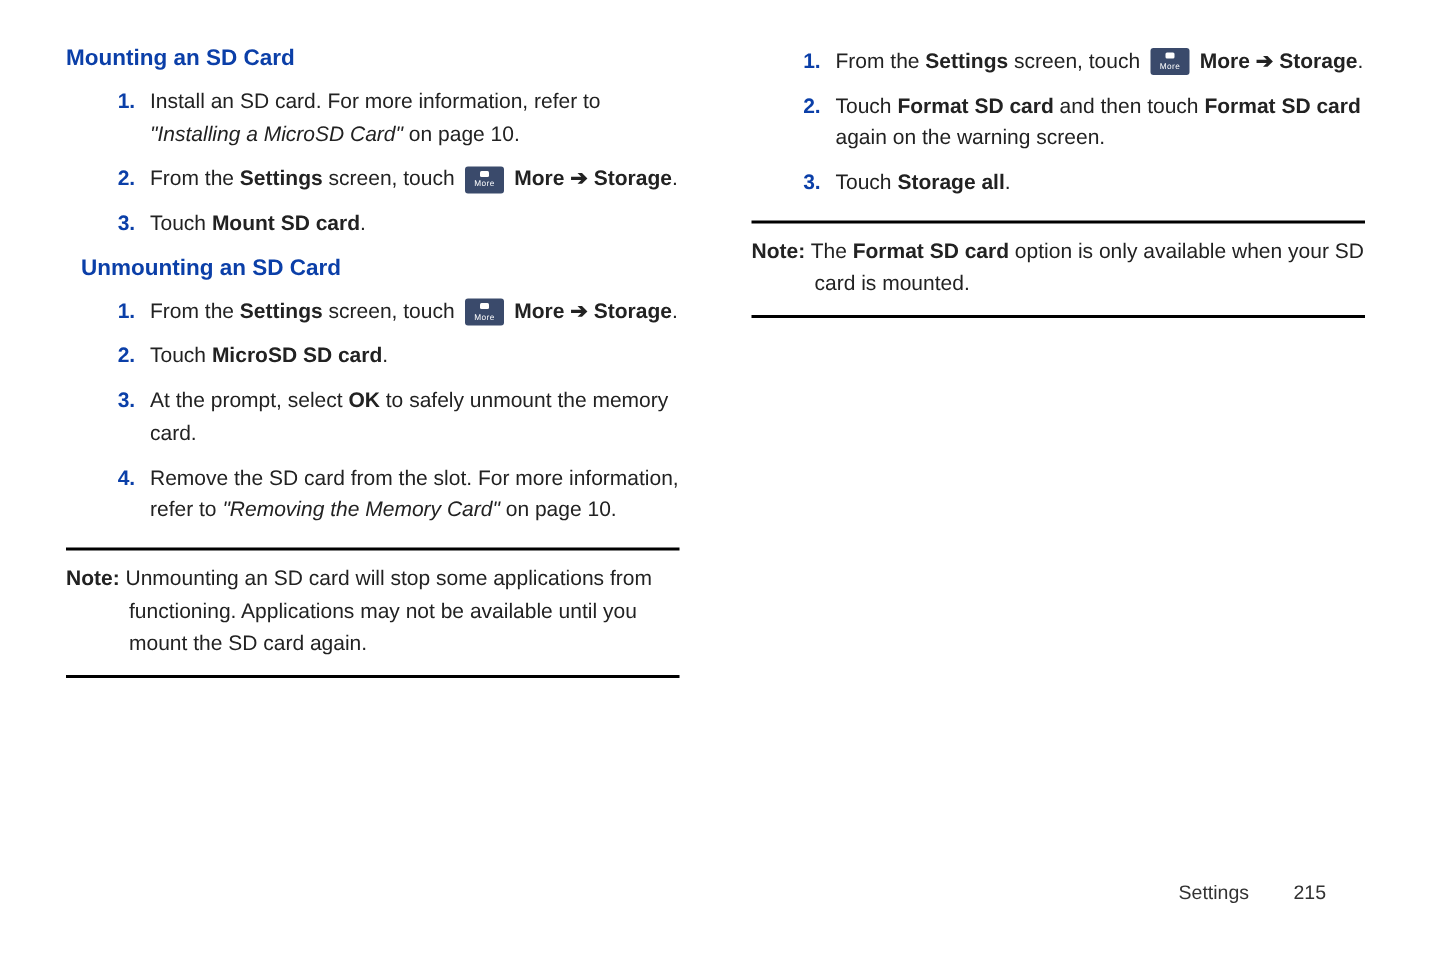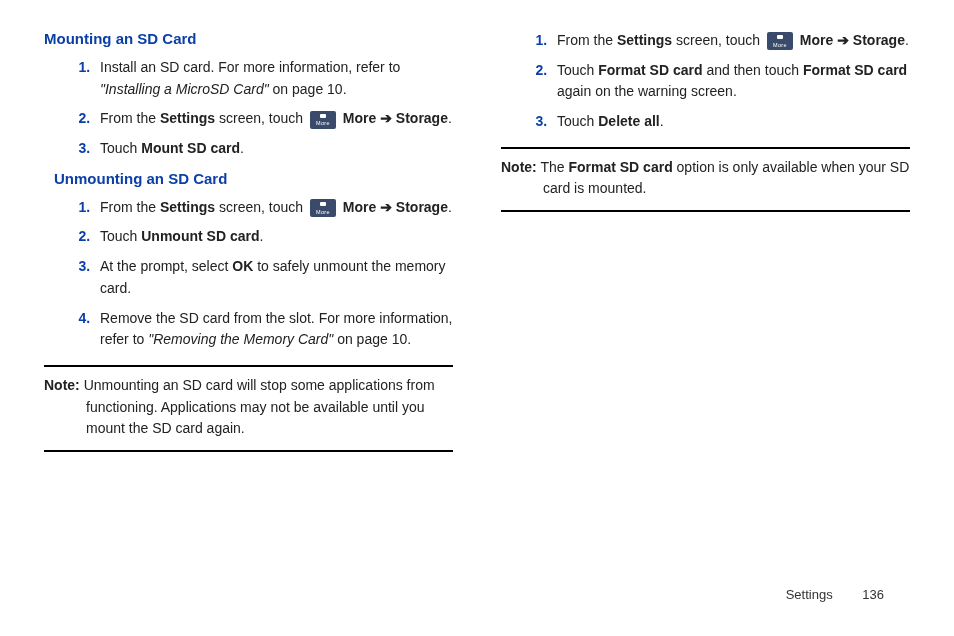--- a/index.html
+++ b/index.html
@@ -131,21 +131,21 @@
       </li>
     </ol>
 
     <div class="sub-h">Unmounting an SD Card</div>
     <ol>
       <li>
         <span>From the </span><span class="bold">Settings</span><span> screen, touch </span><span class="more-icon"></span><span class="bold"> More </span><span class="arrow">➔</span>
         <span class="bold">Storage</span><span>.</span>
       </li>
       <li>
-        <span>Touch </span><span class="bold">Unmount SD card</span><span>.</span>
+        <span>Touch </span><span class="bold">MicroSD SD card</span><span>.</span>
       </li>
       <li>
         <span>At the prompt, select </span><span class="bold">OK</span><span> to safely unmount the memory card.</span>
       </li>
       <li>
         <span>Remove the SD card from the slot. For more information, refer to </span><span class="italic">"Removing the Memory Card"</span><span> on page 10.</span>
       </li>
     </ol>
 
     <div class="note-block">
@@ -158,28 +158,28 @@
   <div class="col">
     <ol>
       <li>
         <span>From the </span><span class="bold">Settings</span><span> screen, touch </span><span class="more-icon"></span><span class="bold"> More </span><span class="arrow">➔</span>
         <span class="bold">Storage</span><span>.</span>
       </li>
       <li>
         <span>Touch </span><span class="bold">Format SD card</span><span> and then touch </span><span class="bold">Format SD card</span><span> again on the warning screen.</span>
       </li>
       <li>
-        <span>Touch </span><span class="bold">Delete all</span><span>.</span>
+        <span>Touch </span><span class="bold">Storage all</span><span>.</span>
       </li>
     </ol>
 
     <div class="note-block">
       <div class="hang">
         <span class="bold">Note:</span><span> The </span><span class="bold">Format SD card</span><span> option is only available when your SD card is mounted.</span>
       </div>
     </div>
   </div>
 </div>
 
 <div class="footer">
   <span>Settings</span>
-  <span class="pg">136</span>
+  <span class="pg">215</span>
 </div>
 
 </body></html>

